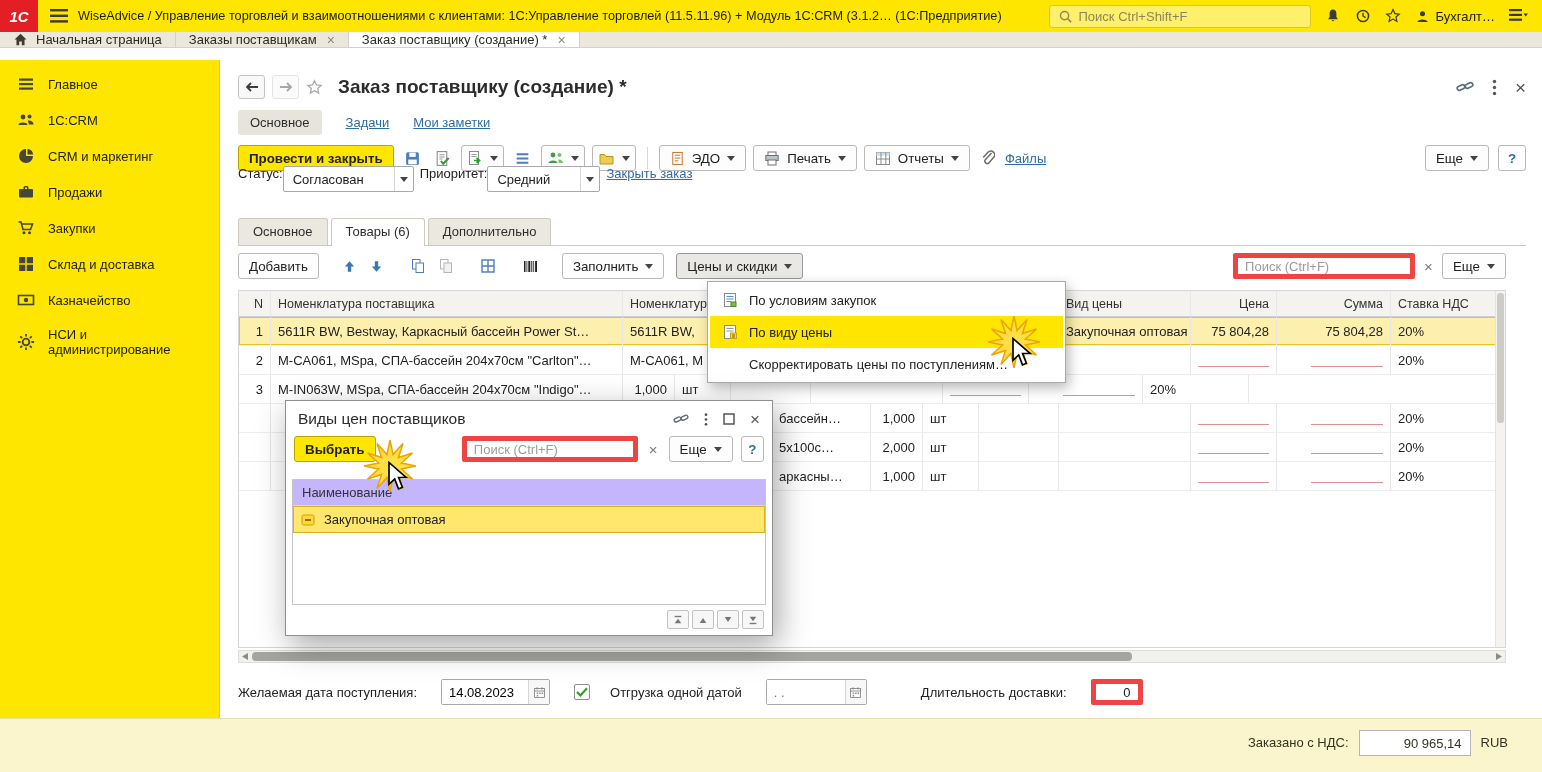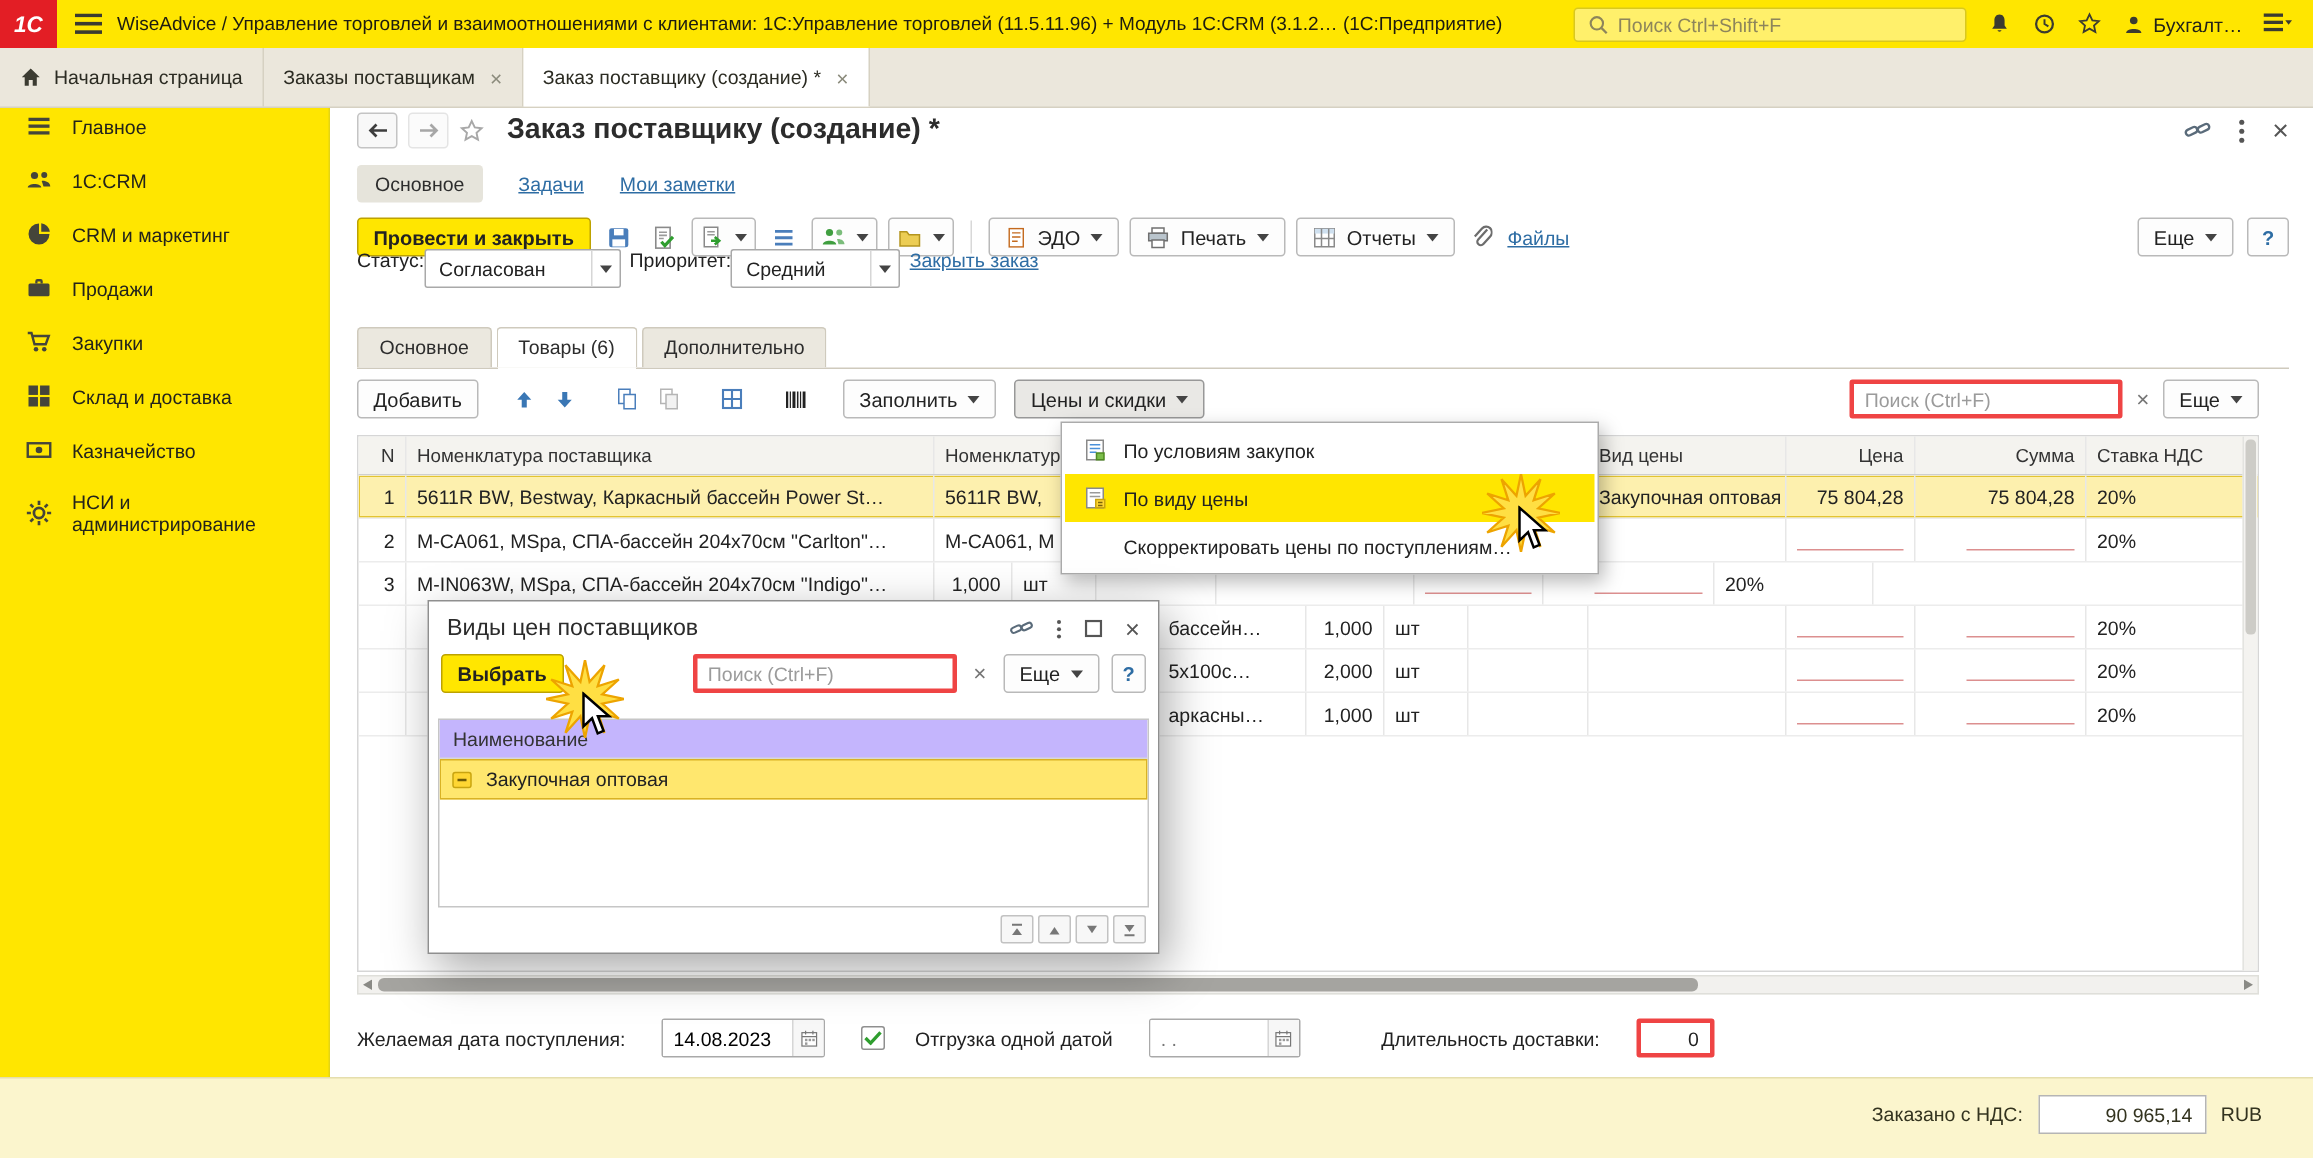--- a/index.html
+++ b/index.html
@@ -13,21 +13,21 @@
 .logo{width:38px;height:32px;background:#e31e25;color:#fff;font-weight:bold;font-style:italic;display:flex;align-items:center;justify-content:center;font-size:15px;flex:0 0 auto}
 .tb-burger{margin:0 10px 0 12px}
 .tb-title{flex:1 1 auto;color:#1d1c10;white-space:nowrap;overflow:hidden;font-size:12.7px}
 .tb-search{display:flex;align-items:center;gap:6px;width:262px;height:23px;background:rgba(255,255,255,.42);border:1px solid #d9c81f;border-radius:3px;padding:0 8px;margin:0 14px;flex:0 0 auto}
 .tb-search input{border:none;background:transparent;outline:none;font:inherit;color:#6e6733;width:100%}
 .tb-search input::placeholder{color:#8d855b}
 .tb-icons{display:flex;gap:14px;margin-right:14px;flex:0 0 auto}
 .tb-user{display:flex;align-items:center;gap:6px;color:#21211a}
 
 
-.tabbar{position:absolute;top:32px;left:0;right:0;height:40px;background:#ebe7dc;border-bottom:1px solid #d6d1c2;display:flex;z-index:4}
+.tabbar{position:absolute;top:32px;left:0;right:0;height:16px;background:#ebe7dc;border-bottom:1px solid #d6d1c2;display:flex;z-index:4}
 .wtab{display:flex;align-items:center;gap:8px;padding:0 13px;border-right:1px solid #d6d1c2;color:#2b2b22;white-space:nowrap}
 .wtab.active{background:#fff}
 .wtab .x{color:#8b8b7c;font-size:14px;margin-left:2px;line-height:1}
 
 
 .sidebar{position:absolute;top:60px;left:0;width:220px;bottom:54px;background:#ffe600;padding-top:6px;border-right:1px solid #e4d414}
 .snav{display:flex;align-items:center;gap:13px;padding:9px 8px 9px 17px;color:#23231b;line-height:15px;cursor:default}
 .snav .lbl{max-width:150px}
 .snav svg{flex:0 0 18px}
 
@@ -68,21 +68,21 @@
 
 .inner-tabs{top:158px;height:28px;display:flex;border-bottom:1px solid #cfcabd}
 .itab{padding:5px 14px;border:1px solid #cfcabd;border-bottom:none;background:#ebe8df;margin-right:3px;border-radius:3px 3px 0 0;color:#2d2d2d;position:relative}
 .itab.active{background:#fff}
 .itab.active::after{content:"";position:absolute;left:0;right:0;bottom:-1px;height:1px;background:#fff}
 
 
 .tbl-toolbar{top:192px;width:1268px;right:auto;display:flex;align-items:center;height:28px}
 .g6{width:6px}.g12{width:12px}.g20{width:20px}
 .tt-right{margin-left:auto;display:flex;align-items:center;gap:6px}
-.inp{height:26px;border:3px solid #ef4444;border-radius:2px;padding:0 7px;font:inherit;color:#222;background:#fff}
+.inp{height:26px;border:5px solid #ef4444;border-radius:2px;padding:0 7px;font:inherit;color:#222;background:#fff}
 .inp::placeholder{color:#9b9b9b}
 
 
 .tbl-wrap{top:230px;width:1268px;right:auto;height:358px;border:1px solid #d6d6d6;background:#fff}
 .thead,.trow{display:flex}
 .thead{height:26px;background:#f4f3ef;border-bottom:1px solid #cfcfcf;font-size:12.5px;color:#333}
 .trow{height:29px;border-bottom:1px solid #ececec}
 .cell{padding:0 7px;display:flex;align-items:center;border-right:1px solid #e7e7e7;overflow:hidden;white-space:nowrap}
 .c-n{width:32px;justify-content:flex-end}
 .c-sup{width:352px}

